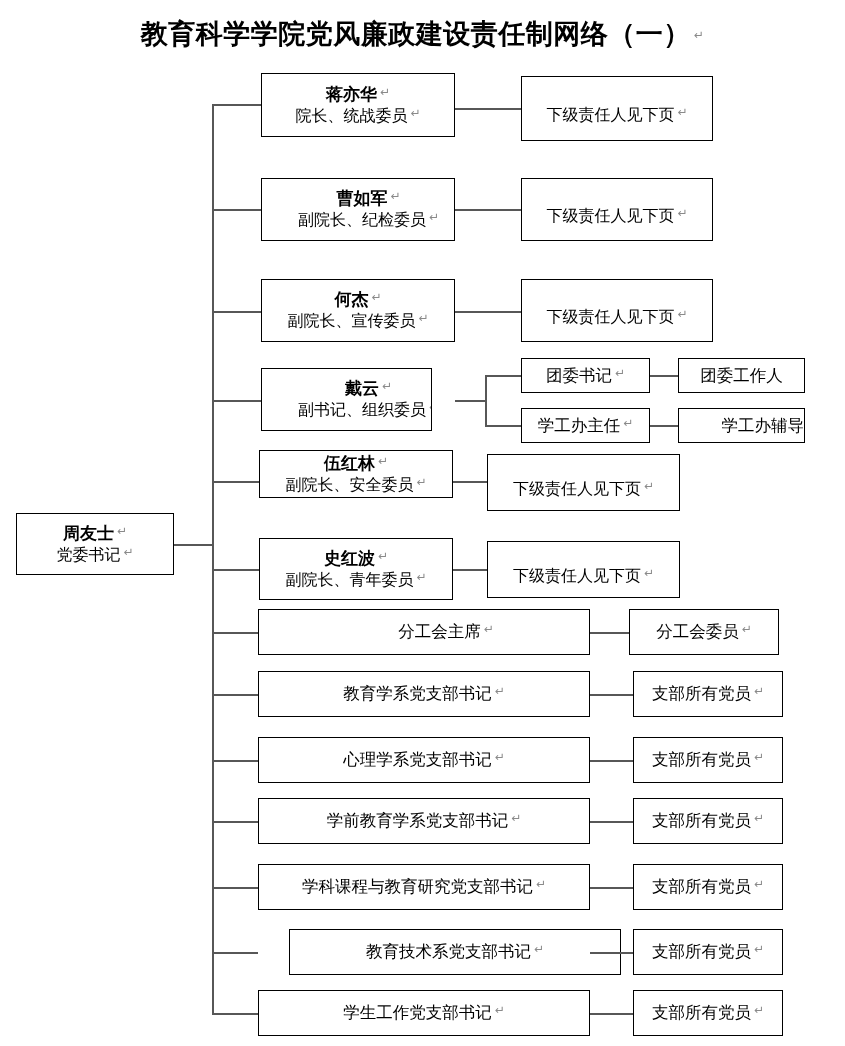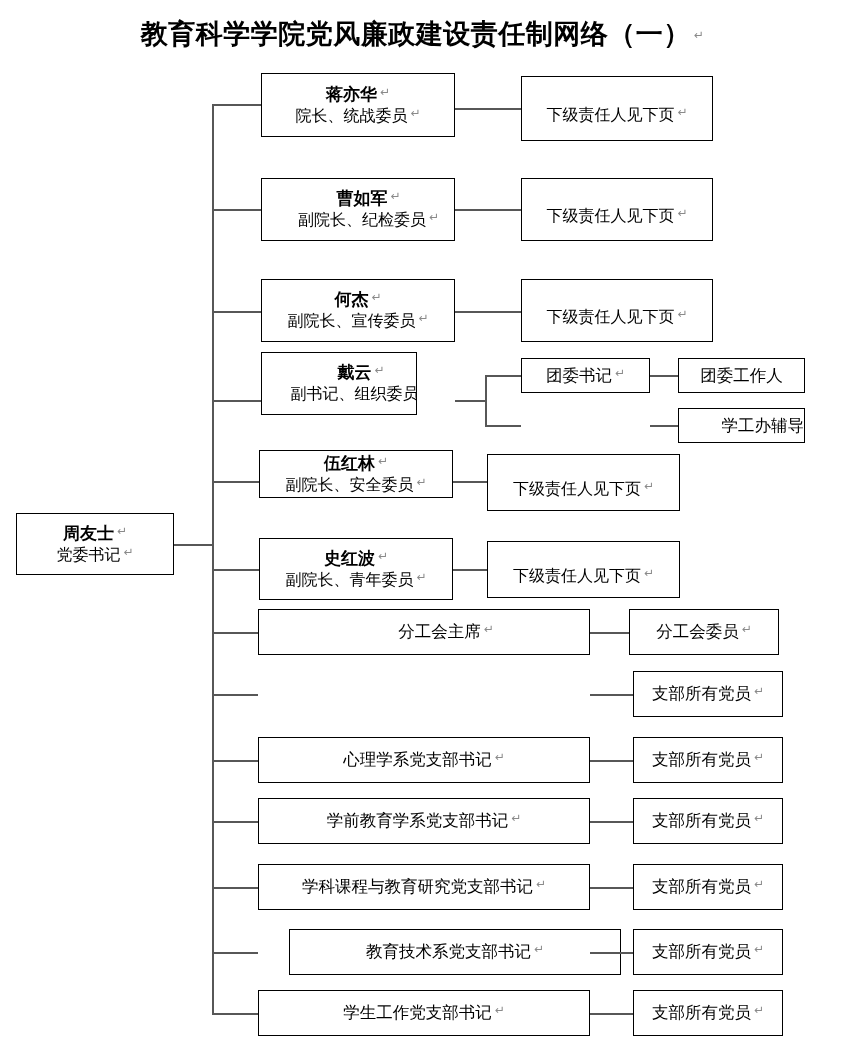--- a/index.html
+++ b/index.html
@@ -122,37 +122,40 @@
   <div class="node" style="left:261px; top:279px; width:194px; height:63px;">
     <span class="nm"><span>何杰</span><span class="pilcrow">↵</span></span>
     <span class="rl"><span>副院长、宣传委员</span><span class="pilcrow">↵</span></span>
   </div>
   <div class="ln h" style="left:455px; top:311px; width:66px;"></div>
   <div class="node topalign" style="left:521px; top:279px; width:192px; height:63px;">
     <span class="rl"><span>下级责任人见下页</span><span class="pilcrow">↵</span></span>
   </div>
 
   <div class="ln h" style="left:212px; top:400px; width:49px;"></div>
-  <div class="node" style="left:261px; top:352px; width:156px; height:63px;padding-left:44px;">
+  <div class="node" style="left:261px; top:368px; width:171px; height:63px;padding-left:44px;">
     <span class="nm"><span>戴云</span><span class="pilcrow">↵</span></span>
     <span class="rl"><span>副书记、组织委员</span><span class="pilcrow">↵</span></span>
   </div>
   <div class="ln h" style="left:455px; top:400px; width:30px;"></div>
   <div class="ln v" style="left:485px; top:375px; height:51px;"></div>
   <div class="ln h" style="left:485px; top:375px; width:36px;"></div>
   <div class="ln h" style="left:485px; top:425px; width:36px;"></div>
 
   <div class="node single" style="left:521px; top:358px; width:129px; height:35px;">
     <span class="rl"><span>团委书记</span><span class="pilcrow">↵</span></span>
   </div>
   <div class="ln h" style="left:650px; top:375px; width:28px;"></div>
   <div class="node single clip" style="left:678px; top:358px; width:127px; height:35px;">
     <span class="rl">团委工作人</span>
   </div>
 
+  <div class="node single" style="left:521px; top:408px; width:129px; height:35px;">
+    <span class="rl"><span>学工办主任</span><span class="pilcrow">↵</span></span>
+  </div>
   <div class="ln h" style="left:650px; top:425px; width:28px;"></div>
   <div class="node single clip" style="left:678px; top:408px; width:127px; height:35px;align-items:flex-end;">
     <span class="rl">学工办辅导</span>
   </div>
 
   <div class="ln h" style="left:212px; top:481px; width:47px;"></div>
   <div class="node" style="left:259px; top:450px; width:194px; height:48px;">
     <span class="nm"><span>伍红林</span><span class="pilcrow">↵</span></span>
     <span class="rl"><span>副院长、安全委员</span><span class="pilcrow">↵</span></span>
   </div>
@@ -174,20 +177,23 @@
   <div class="ln h" style="left:212px; top:632px; width:46px;"></div>
   <div class="node single" style="left:258px; top:609px; width:332px; height:46px;padding-left:44px;">
     <span class="rl"><span>分工会主席</span><span class="pilcrow">↵</span></span>
   </div>
   <div class="ln h" style="left:590px; top:632px; width:43px;"></div>
   <div class="node single" style="left:629px; top:609px; width:150px; height:46px;">
     <span class="rl"><span>分工会委员</span><span class="pilcrow">↵</span></span>
   </div>
 
   <div class="ln h" style="left:212px; top:694px; width:46px;"></div>
+  <div class="node single" style="left:258px; top:671px; width:332px; height:46px;">
+    <span class="rl"><span>教育学系党支部书记</span><span class="pilcrow">↵</span></span>
+  </div>
   <div class="ln h" style="left:590px; top:694px; width:43px;"></div>
   <div class="node single" style="left:633px; top:671px; width:150px; height:46px;">
     <span class="rl"><span>支部所有党员</span><span class="pilcrow">↵</span></span>
   </div>
 
   <div class="ln h" style="left:212px; top:760px; width:46px;"></div>
   <div class="node single" style="left:258px; top:737px; width:332px; height:46px;">
     <span class="rl"><span>心理学系党支部书记</span><span class="pilcrow">↵</span></span>
   </div>
   <div class="ln h" style="left:590px; top:760px; width:43px;"></div>

